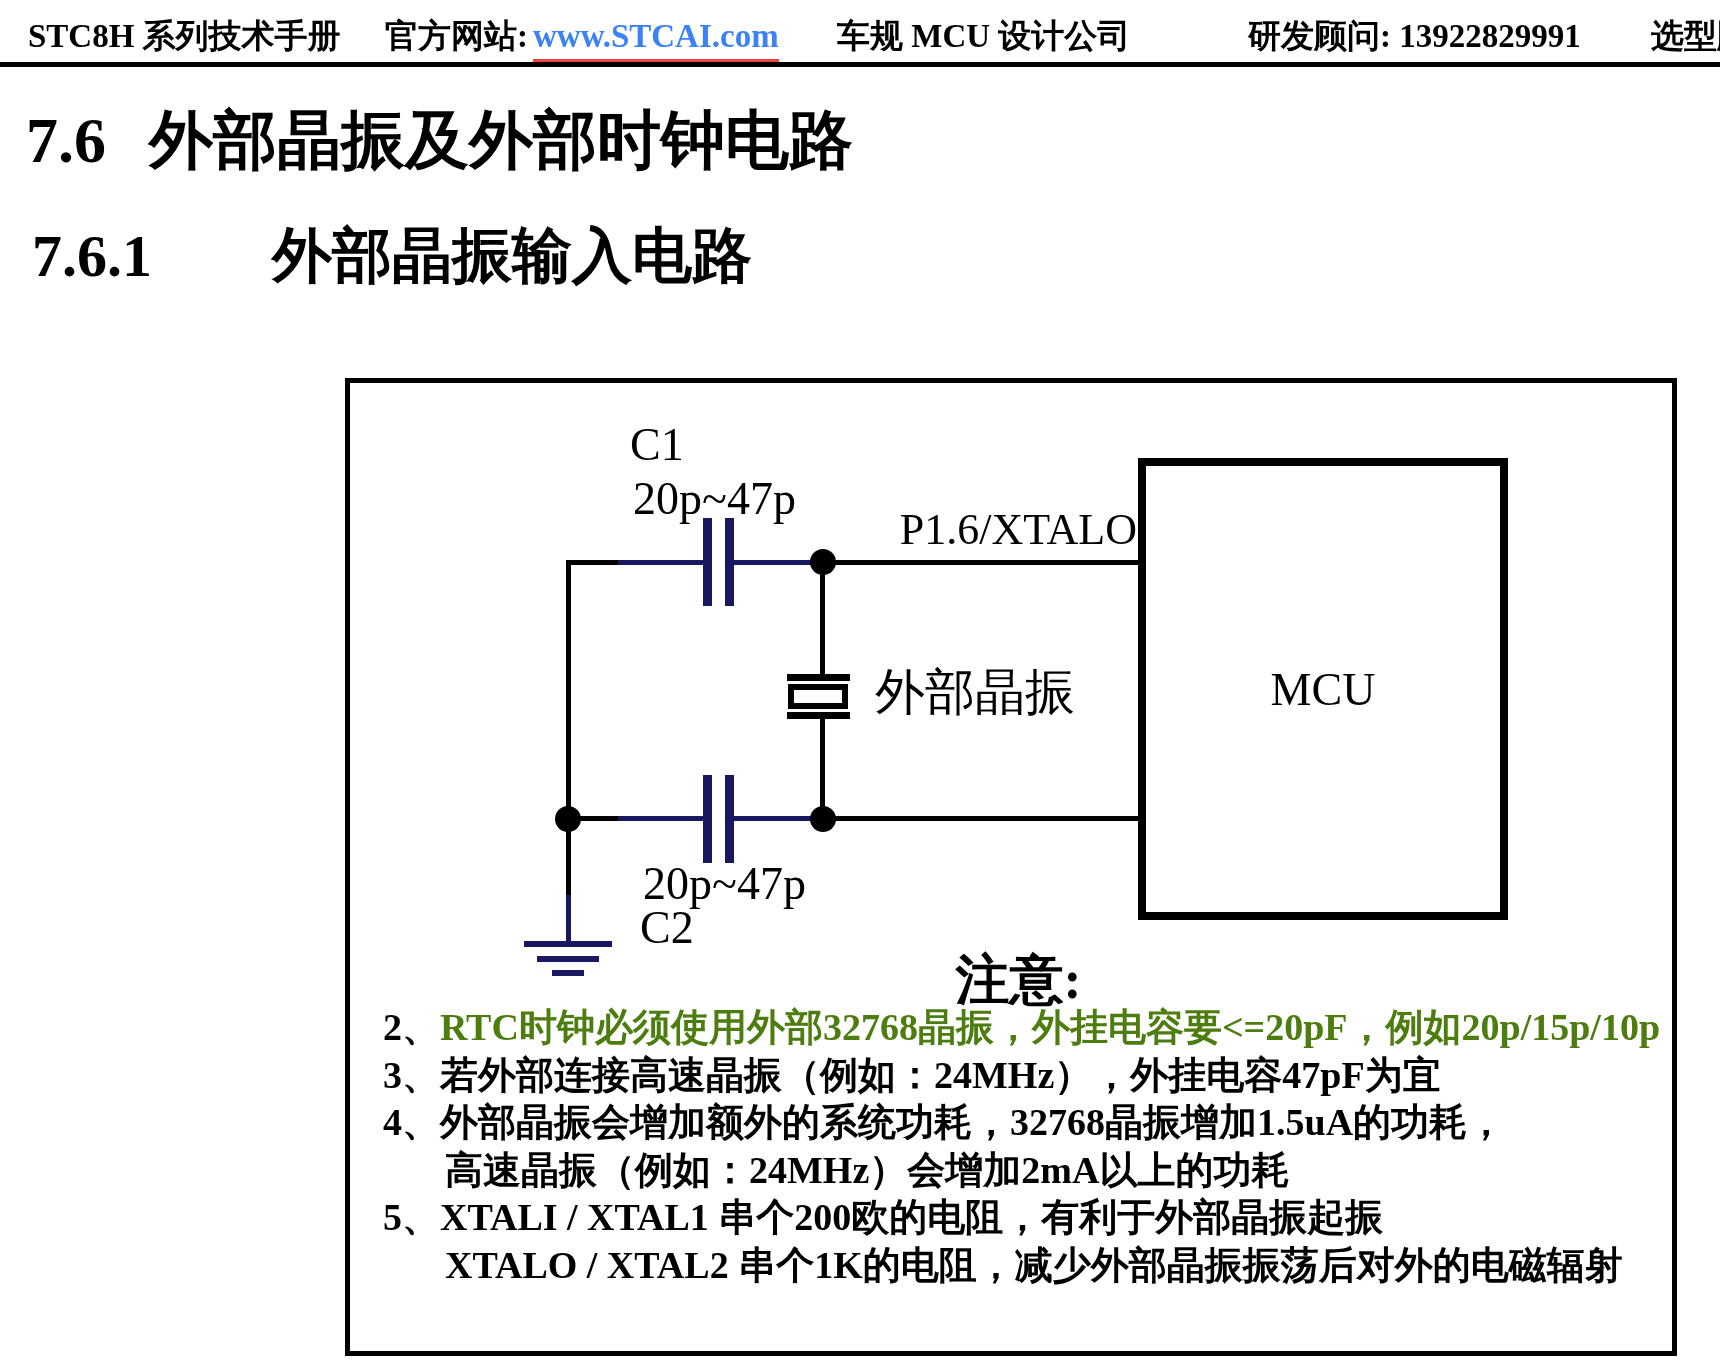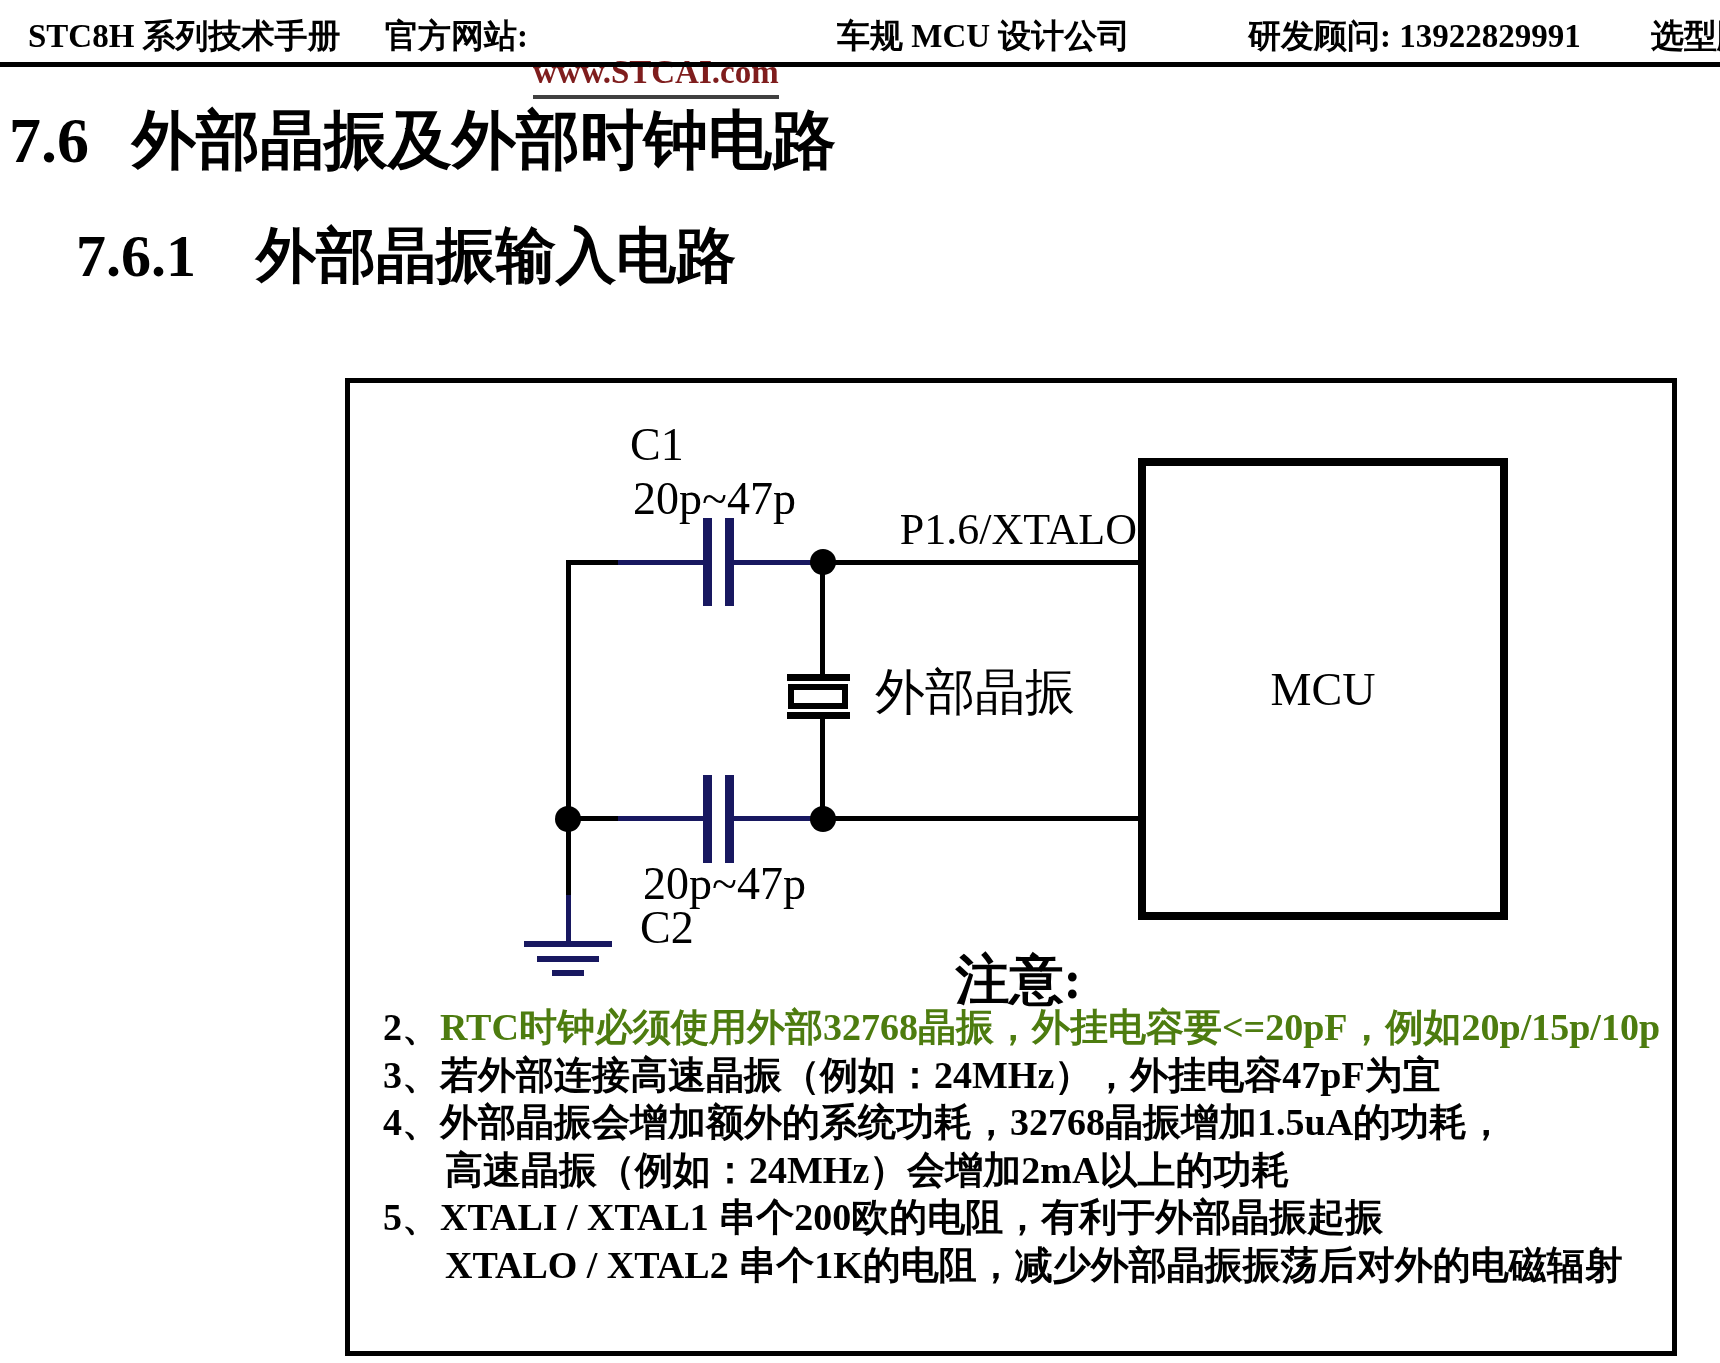--- a/index.html
+++ b/index.html
@@ -4,28 +4,28 @@
 <style>
   html,body{margin:0;padding:0;}
   body{
     width:1720px;height:1363px;position:relative;overflow:hidden;
     background:#ffffff;color:#000;
     font-family:"Liberation Serif","DejaVu Serif",serif;
   }
   
   .hdr-item{position:absolute;top:13px;height:46px;line-height:46px;
     font-size:33px;font-weight:bold;white-space:nowrap;}
-  .hdr-link{color:#7f1d1d;border-bottom:4px solid #404040;text-decoration:none;cursor:pointer;margin-top:36px;}
+  .hdr-link{color:#3b82f6;border-bottom:4px solid #ef4444;text-decoration:none;cursor:pointer;}
   .hdr-rule{position:absolute;left:0;top:62px;width:1720px;height:5px;background:#000;}
   
-  .h1{position:absolute;left:9px;top:104px;display:flex;font-weight:bold;
+  .h1{position:absolute;left:26px;top:104px;display:flex;font-weight:bold;
       font-size:64px;line-height:1.15;white-space:nowrap;}
   .h1 .num{width:123px;}
-  .h2{position:absolute;left:16px;top:222px;display:flex;font-weight:bold;
-      font-size:60px;line-height:1.15;white-space:nowrap;text-align:center;}
+  .h2{position:absolute;left:32px;top:222px;display:flex;font-weight:bold;
+      font-size:60px;line-height:1.15;white-space:nowrap;}
   .h2 .num{width:240px;}
   
   .diagram{position:absolute;left:345px;top:378px;width:1332px;height:978px;
     border:5px solid #000;box-sizing:border-box;background:#fff;}
   .wire{position:absolute;background:#000;}
   .navy{position:absolute;background:#181860;}
   .dot{position:absolute;width:26px;height:26px;border-radius:50%;background:#000;}
   .lbl{position:absolute;font-size:46px;line-height:1.05;white-space:nowrap;}
   .pin-lbl{position:absolute;font-size:44px;line-height:1.05;text-align:right;white-space:nowrap;}
   .xtal-body{position:absolute;left:438px;top:301px;width:60px;height:25px;

